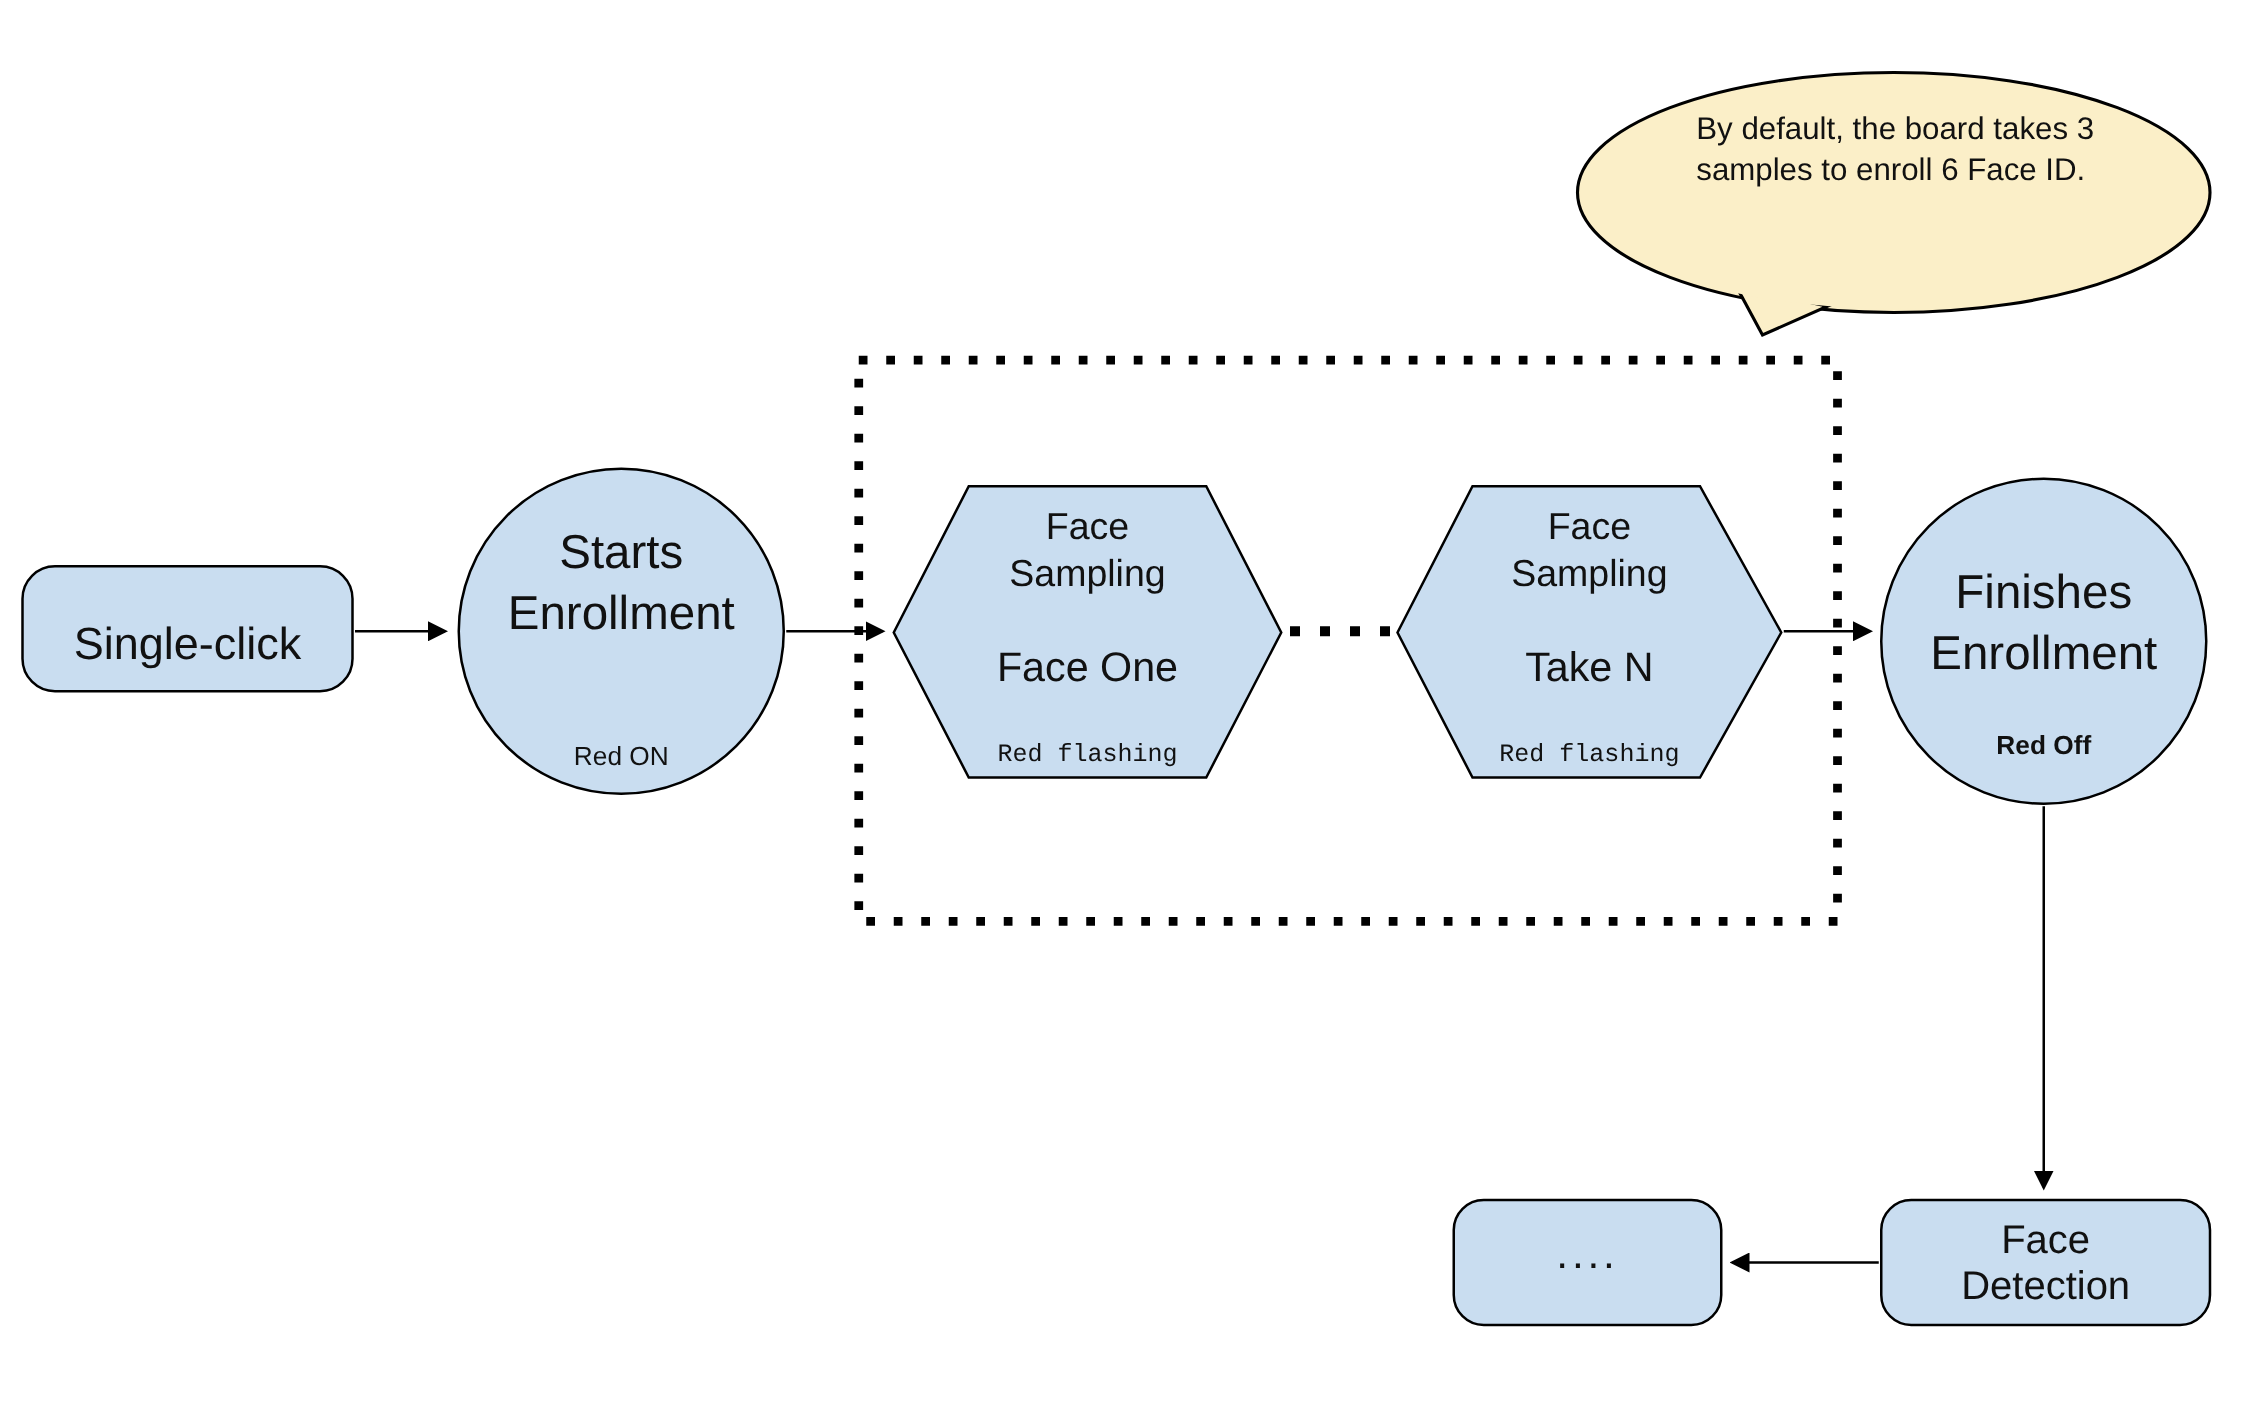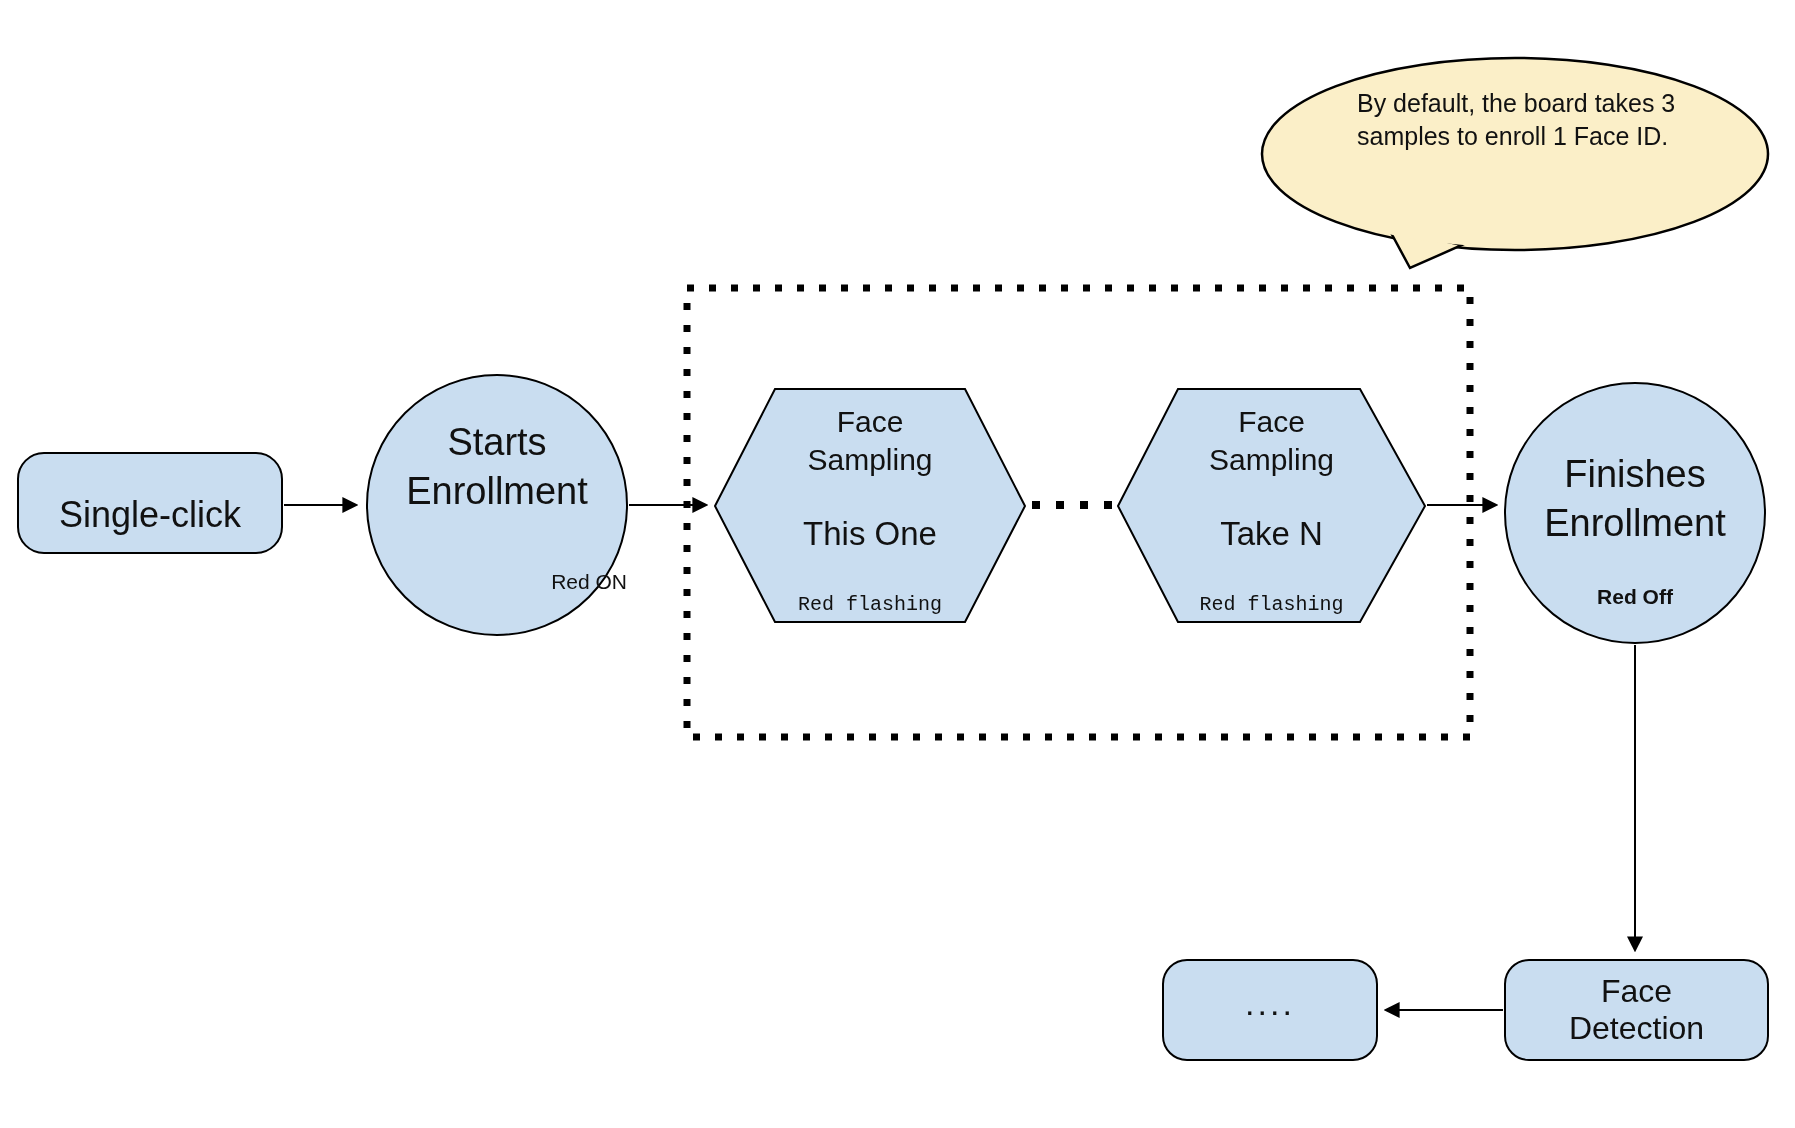--- a/index.html
+++ b/index.html
@@ -79,27 +79,27 @@
       <ellipse cx="1515" cy="154" rx="250" ry="93" style="fill:var(--callout-fill);" stroke="none"></ellipse>
     </g>
   </svg>
 
   <div class="txt lbl-box f36" style="left:18px;top:453px;width:264px;height:100px;">Single-click</div>
 
   <div class="txt f29 block" style="left:367px;top:418px;width:260px;">
     <span>Starts</span>
     <span>Enrollment</span>
   </div>
-  <div class="txt f21" style="left:367px;top:570px;width:260px;text-align:right;">Red ON</div>
+  <div class="txt f21" style="left:367px;top:594px;width:260px;">Red ON</div>
 
   <div class="txt f30 block" style="left:715px;top:403px;width:310px;">
     <span>Face</span>
     <span>Sampling</span>
   </div>
-  <div class="txt f33" style="left:715px;top:515px;width:310px;">This One</div>
+  <div class="txt f33" style="left:715px;top:515px;width:310px;">Face One</div>
   <div class="txt f20" style="left:715px;top:593px;width:310px;">Red flashing</div>
 
   <div class="txt f30 block" style="left:1118px;top:403px;width:307px;">
     <span>Face</span>
     <span>Sampling</span>
   </div>
   <div class="txt f33" style="left:1118px;top:515px;width:307px;">Take N</div>
   <div class="txt f20" style="left:1118px;top:593px;width:307px;">Red flashing</div>
 
   <div class="txt f29 block" style="left:1505px;top:450px;width:260px;">
@@ -110,16 +110,16 @@
 
   <div class="txt lbl-box f32" style="left:1505px;top:960px;width:263px;height:100px;">
     <span>Face</span>
     <span>Detection</span>
   </div>
 
   <div class="txt lbl-box f34" style="left:1163px;top:953px;width:214px;height:100px;">....</div>
 
   <div class="txt f25" style="left:1347px;top:87px;width:330px;margin-left:10px;">
     <div>By default, the board takes 3</div>
-    <div>samples to enroll 1 Face ID.</div>
+    <div>samples to enroll 6 Face ID.</div>
   </div>
 
 </div>
 
 </body></html>

